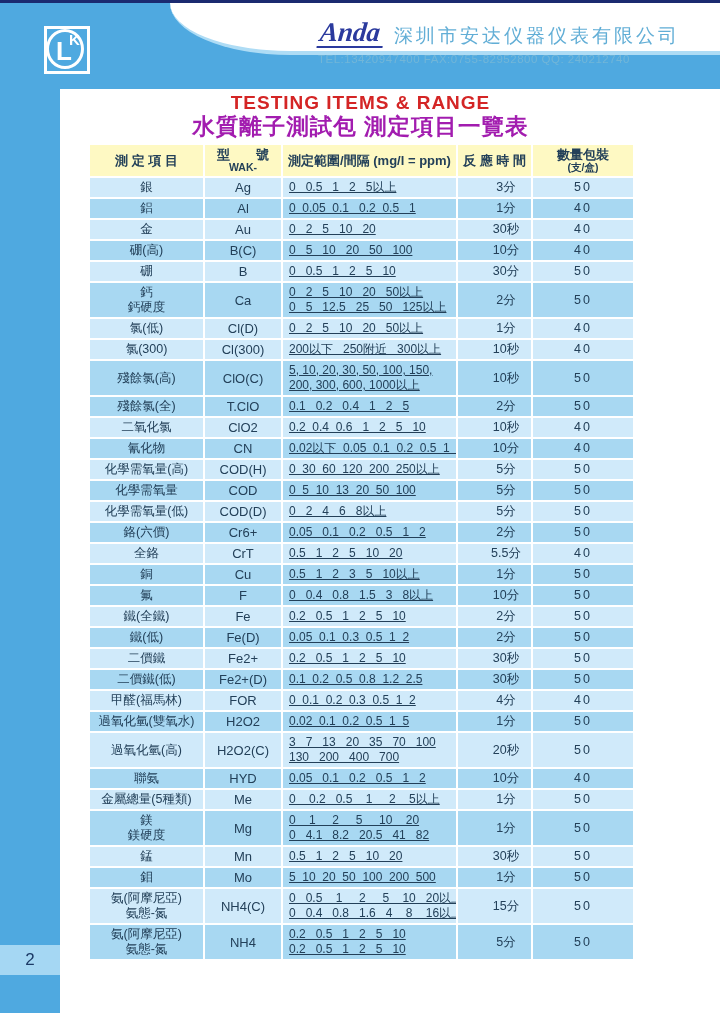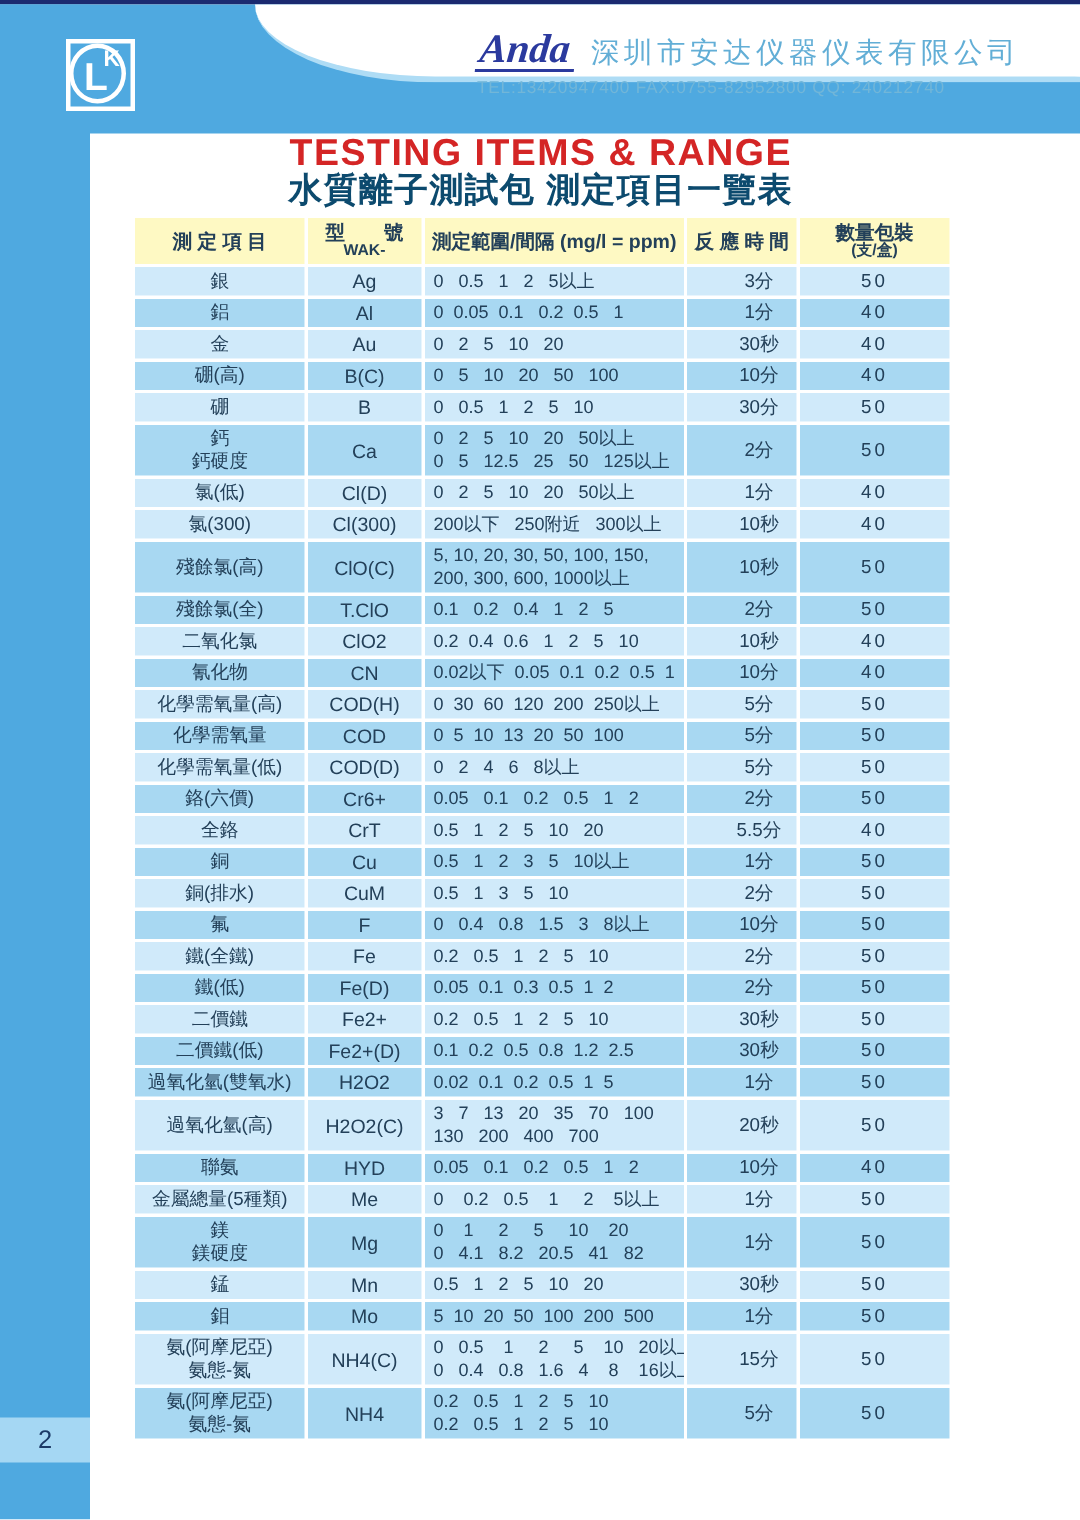--- a/index.html
+++ b/index.html
@@ -32,37 +32,37 @@
   
   .lk-logo{position:absolute;left:44px;top:26px;width:46px;height:48px;border:3px solid #ffffff;box-sizing:border-box;}
   .lk-circle{
     position:absolute;left:-1px;top:0px;width:38px;height:40px;border:3px solid #ffffff;
     border-radius:50%;box-sizing:border-box;
   }
   .lk-l{position:absolute;left:9px;top:4px;color:#ffffff;font-weight:bold;font-size:26px;line-height:36px;}
   .lk-k{position:absolute;left:22px;top:3px;color:#ffffff;font-weight:bold;font-size:15px;line-height:16px;}
   
   .content{position:absolute;left:88px;top:92px;width:545px;}
-  .title-en{font-size:25px;font-weight:bold;color:#d42525;text-align:center;letter-spacing:1px;line-height:21px;}
-  .title-zh{font-size:22.5px;font-weight:bold;color:#0c4a6e;text-align:center;letter-spacing:1px;line-height:25px;margin-top:1px;}
+  .title-en{font-size:19px;font-weight:bold;color:#d42525;text-align:center;letter-spacing:1px;line-height:21px;}
+  .title-zh{font-size:22.5px;font-weight:bold;color:#a21caf;text-align:center;letter-spacing:1px;line-height:25px;margin-top:1px;}
   
   table.testing{border-collapse:collapse;table-layout:fixed;width:545px;margin-top:4px;}
   table.testing td,table.testing th{
     border:2px solid #ffffff;box-sizing:border-box;overflow:hidden;
     color:#234059;vertical-align:middle;
   }
   col.c1{width:115px;}col.c2{width:78px;}col.c3{width:175px;}col.c4{width:75px;}col.c5{width:102px;}
   th{background:#fef9c3;color:#0e3a6b;font-size:13px;font-weight:bold;padding:3px 2px;line-height:14px;}
   th .sub{font-size:10.5px;font-weight:bold;line-height:11px;}
   tr.light td{background:#d0eafa;}
   tr.dark td{background:#a8d8f2;}
   td{font-size:12.5px;line-height:15px;padding:2px 3px;}
   td.c-item{text-align:center;}
   td.c-model{text-align:center;font-size:13px;}
-  td.c-range{text-align:left;padding-left:6px;font-size:12px;white-space:pre;}
+  td.c-range{text-align:left;padding-left:6px;font-size:12px;white-space:pre;text-decoration:underline;}
   td.c-time{text-align:center;padding-left:26px;}
   td.c-qty{text-align:center;letter-spacing:2px;}
   .page-num-box{
     position:absolute;left:0;top:945px;width:60px;height:30px;background:#a5d7f3;
     display:flex;align-items:center;justify-content:center;
     font-size:17px;color:#1c3a66;
   }
 </style>
 </head>
 <body>
@@ -378,108 +378,108 @@
             <div>Cu</div>
           </td>
     <td class="c-range"><div>0.5   1   2   3   5   10以上</div></td>
     <td class="c-time">
             <div>1分</div>
           </td>
     <td class="c-qty">
             <div>50</div>
           </td>
   </tr>
-        <tr class="light">
-    <td class="c-item">
-            <div>銅(排水)</div>
-          </td>
-    <td class="c-model">
-            <div>CuM</div>
-          </td>
-    <td class="c-range"><div>0.5   1   3   5   10</div></td>
+        <tr class="dark">
+    <td class="c-item">
+            <div>氟</div>
+          </td>
+    <td class="c-model">
+            <div>F</div>
+          </td>
+    <td class="c-range"><div>0   0.4   0.8   1.5   3   8以上</div></td>
+    <td class="c-time">
+            <div>10分</div>
+          </td>
+    <td class="c-qty">
+            <div>50</div>
+          </td>
+  </tr>
+        <tr class="light">
+    <td class="c-item">
+            <div>鐵(全鐵)</div>
+          </td>
+    <td class="c-model">
+            <div>Fe</div>
+          </td>
+    <td class="c-range"><div>0.2   0.5   1   2   5   10</div></td>
     <td class="c-time">
             <div>2分</div>
           </td>
     <td class="c-qty">
             <div>50</div>
           </td>
   </tr>
         <tr class="dark">
     <td class="c-item">
-            <div>氟</div>
-          </td>
-    <td class="c-model">
-            <div>F</div>
-          </td>
-    <td class="c-range"><div>0   0.4   0.8   1.5   3   8以上</div></td>
-    <td class="c-time">
-            <div>10分</div>
-          </td>
-    <td class="c-qty">
-            <div>50</div>
-          </td>
-  </tr>
-        <tr class="light">
-    <td class="c-item">
-            <div>鐵(全鐵)</div>
-          </td>
-    <td class="c-model">
-            <div>Fe</div>
+            <div>鐵(低)</div>
+          </td>
+    <td class="c-model">
+            <div>Fe(D)</div>
+          </td>
+    <td class="c-range"><div>0.05  0.1  0.3  0.5  1  2</div></td>
+    <td class="c-time">
+            <div>2分</div>
+          </td>
+    <td class="c-qty">
+            <div>50</div>
+          </td>
+  </tr>
+        <tr class="light">
+    <td class="c-item">
+            <div>二價鐵</div>
+          </td>
+    <td class="c-model">
+            <div>Fe2+</div>
           </td>
     <td class="c-range"><div>0.2   0.5   1   2   5   10</div></td>
     <td class="c-time">
-            <div>2分</div>
-          </td>
-    <td class="c-qty">
-            <div>50</div>
-          </td>
-  </tr>
-        <tr class="dark">
-    <td class="c-item">
-            <div>鐵(低)</div>
-          </td>
-    <td class="c-model">
-            <div>Fe(D)</div>
-          </td>
-    <td class="c-range"><div>0.05  0.1  0.3  0.5  1  2</div></td>
-    <td class="c-time">
-            <div>2分</div>
-          </td>
-    <td class="c-qty">
-            <div>50</div>
-          </td>
-  </tr>
-        <tr class="light">
-    <td class="c-item">
-            <div>二價鐵</div>
-          </td>
-    <td class="c-model">
-            <div>Fe2+</div>
-          </td>
-    <td class="c-range"><div>0.2   0.5   1   2   5   10</div></td>
-    <td class="c-time">
             <div>30秒</div>
           </td>
     <td class="c-qty">
             <div>50</div>
           </td>
   </tr>
         <tr class="dark">
     <td class="c-item">
             <div>二價鐵(低)</div>
           </td>
     <td class="c-model">
             <div>Fe2+(D)</div>
           </td>
     <td class="c-range"><div>0.1  0.2  0.5  0.8  1.2  2.5</div></td>
     <td class="c-time">
             <div>30秒</div>
           </td>
     <td class="c-qty">
             <div>50</div>
+          </td>
+  </tr>
+        <tr class="light">
+    <td class="c-item">
+            <div>甲醛(福馬林)</div>
+          </td>
+    <td class="c-model">
+            <div>FOR</div>
+          </td>
+    <td class="c-range"><div>0  0.1  0.2  0.3  0.5  1  2</div></td>
+    <td class="c-time">
+            <div>4分</div>
+          </td>
+    <td class="c-qty">
+            <div>40</div>
           </td>
   </tr>
         <tr class="dark">
     <td class="c-item">
             <div>過氧化氫(雙氧水)</div>
           </td>
     <td class="c-model">
             <div>H2O2</div>
           </td>
     <td class="c-range"><div>0.02  0.1  0.2  0.5  1  5</div></td>

